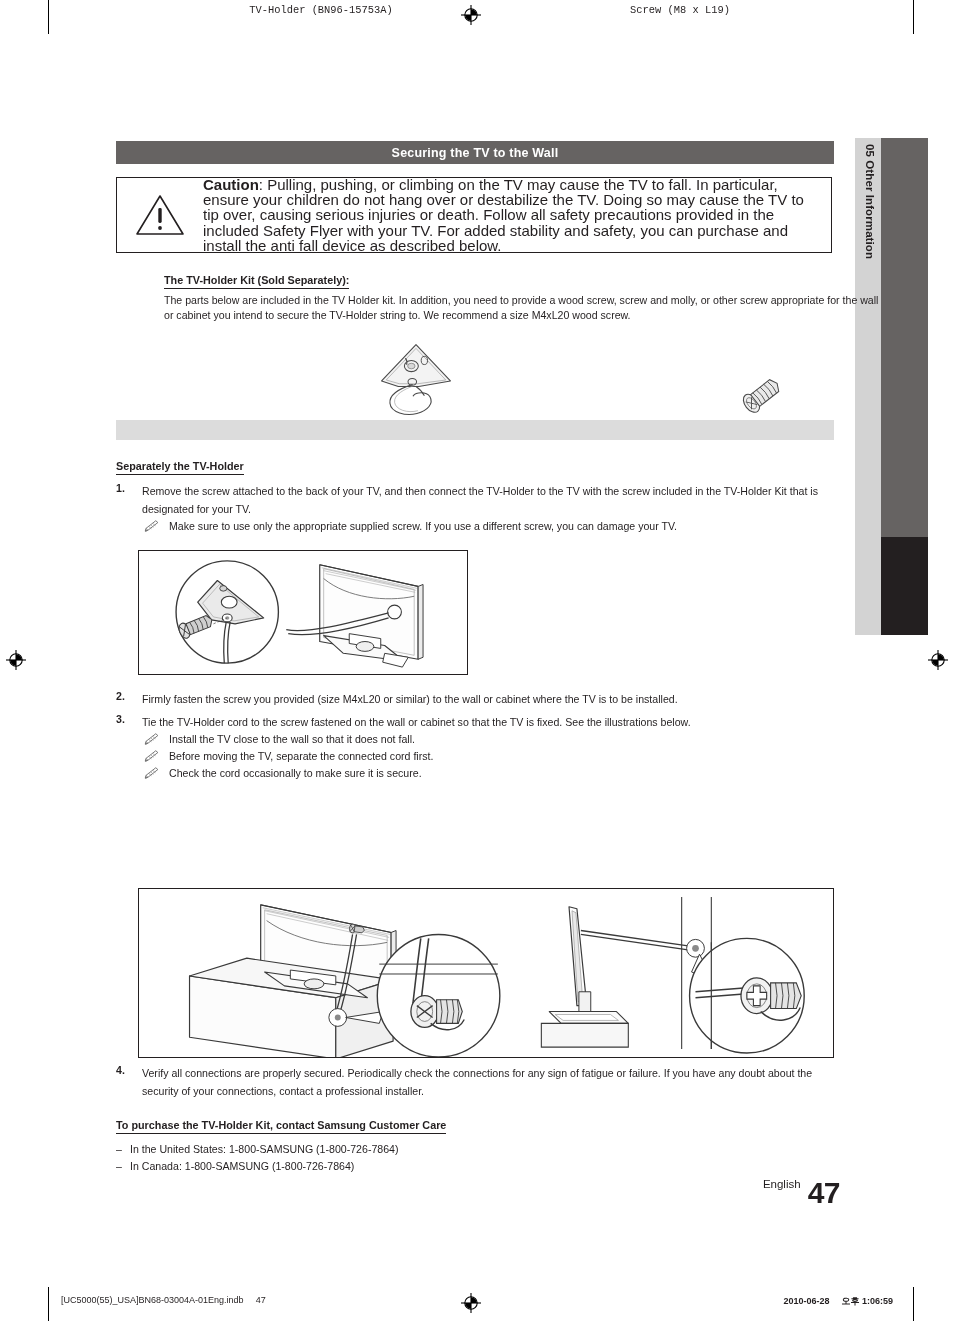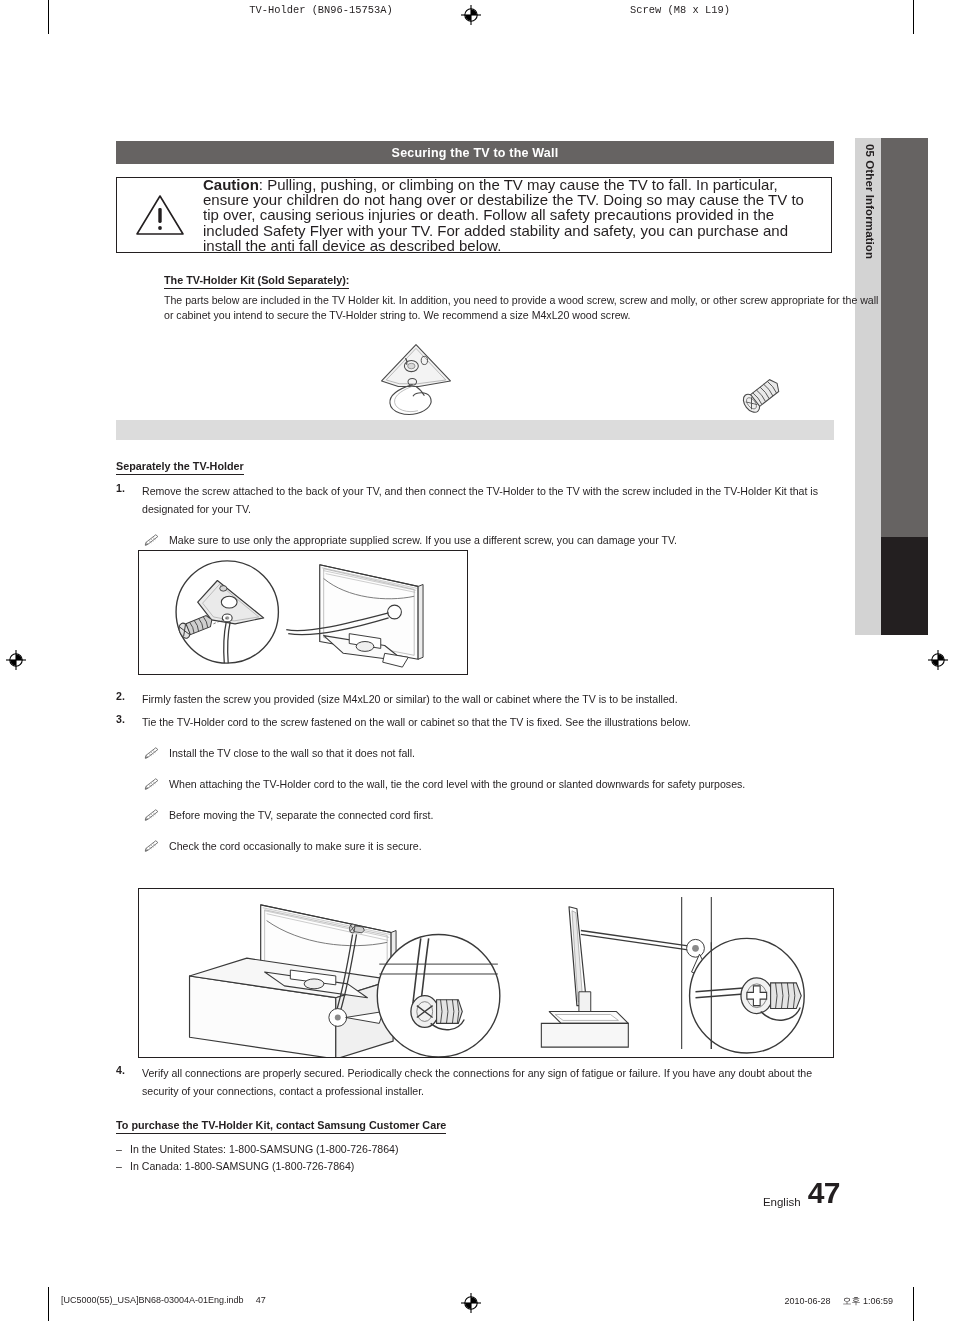--- a/index.html
+++ b/index.html
@@ -198,21 +198,21 @@
     font-weight: bold;
     line-height: 15.1px;
   }
   .step-body {
     font-size: 10.6px;
     line-height: 15.1px;
   }
   .note {
     position: relative;
     padding-left: 27px;
-    margin-top: 16px;
+    margin-top: 2px;
     font-size: 10.6px;
     line-height: 15.1px;
   }
   .note .note-icon {
     position: absolute;
     left: 1px;
     top: 1px;
     width: 20px;
     height: 14px;
   }
@@ -256,21 +256,21 @@
   .purchase-list { margin-top: 7px; }
 
   
   .page-folio {
     position: absolute;
     left: 600px;
     top: 1178px;
     width: 240px;
     text-align: right;
     display: flex;
-    align-items: flex-end;
+    align-items: flex-start;
     justify-content: flex-end;
   }
   .folio-lang {
     font-size: 11.5px;
     color: #231f20;
     margin-right: 7px;
   }
   .folio-num {
     font-size: 30px;
     font-weight: bold;
@@ -287,20 +287,21 @@
     font-size: 9px;
     color: #231f20;
   }
   .footer-right {
     position: absolute;
     right: 61px;
     top: 1295px;
     font-size: 9px;
     color: #231f20;
     text-align: right;
+    font-weight: bold;
   }
   .footer-sep { display: inline-block; width: 12px; }
 </style>
 </head>
 <body>
 
 <div class="crop-line crop-v" style="left:48px; top:0;"></div>
 <div class="crop-line crop-v" style="left:913px; top:0;"></div>
 <div class="crop-line crop-v" style="left:48px; top:1287px;"></div>
 <div class="crop-line crop-v" style="left:913px; top:1287px;"></div>
@@ -485,31 +486,20 @@
       </div>
       <div class="note">
         <span class="note-icon">
           <svg viewBox="0 0 20 14" width="18" height="13">
             <path d="M2.5 12.2 L5.5 11.2 L16.5 2.6 L14.2 0.6 L3.2 9.2 Z" fill="#ffffff" stroke="#5a5a5a" stroke-width="0.9" stroke-linejoin="round"></path>
             <path d="M3.2 9.2 L5.5 11.2" stroke="#5a5a5a" stroke-width="0.8"></path>
             <path d="M2.5 12.2 L4.6 11.6" stroke="#5a5a5a" stroke-width="0.8"></path>
             <path d="M6.5 7.0 L9.5 9.6 M8.7 5.3 L11.7 7.9 M10.9 3.6 L13.9 6.2" stroke="#8a8a8a" stroke-width="0.7"></path>
           </svg>
         </span>
-        <span>When attaching the TV-Holder cord to the wall, tie the cord level with the ground or slanted downwards for safety purposes.</span>
-      </div>
-      <div class="note">
-        <span class="note-icon">
-          <svg viewBox="0 0 20 14" width="18" height="13">
-            <path d="M2.5 12.2 L5.5 11.2 L16.5 2.6 L14.2 0.6 L3.2 9.2 Z" fill="#ffffff" stroke="#5a5a5a" stroke-width="0.9" stroke-linejoin="round"></path>
-            <path d="M3.2 9.2 L5.5 11.2" stroke="#5a5a5a" stroke-width="0.8"></path>
-            <path d="M2.5 12.2 L4.6 11.6" stroke="#5a5a5a" stroke-width="0.8"></path>
-            <path d="M6.5 7.0 L9.5 9.6 M8.7 5.3 L11.7 7.9 M10.9 3.6 L13.9 6.2" stroke="#8a8a8a" stroke-width="0.7"></path>
-          </svg>
-        </span>
         <span>Before moving the TV, separate the connected cord first.</span>
       </div>
       <div class="note">
         <span class="note-icon">
           <svg viewBox="0 0 20 14" width="18" height="13">
             <path d="M2.5 12.2 L5.5 11.2 L16.5 2.6 L14.2 0.6 L3.2 9.2 Z" fill="#ffffff" stroke="#5a5a5a" stroke-width="0.9" stroke-linejoin="round"></path>
             <path d="M3.2 9.2 L5.5 11.2" stroke="#5a5a5a" stroke-width="0.8"></path>
             <path d="M2.5 12.2 L4.6 11.6" stroke="#5a5a5a" stroke-width="0.8"></path>
             <path d="M6.5 7.0 L9.5 9.6 M8.7 5.3 L11.7 7.9 M10.9 3.6 L13.9 6.2" stroke="#8a8a8a" stroke-width="0.7"></path>
           </svg>

